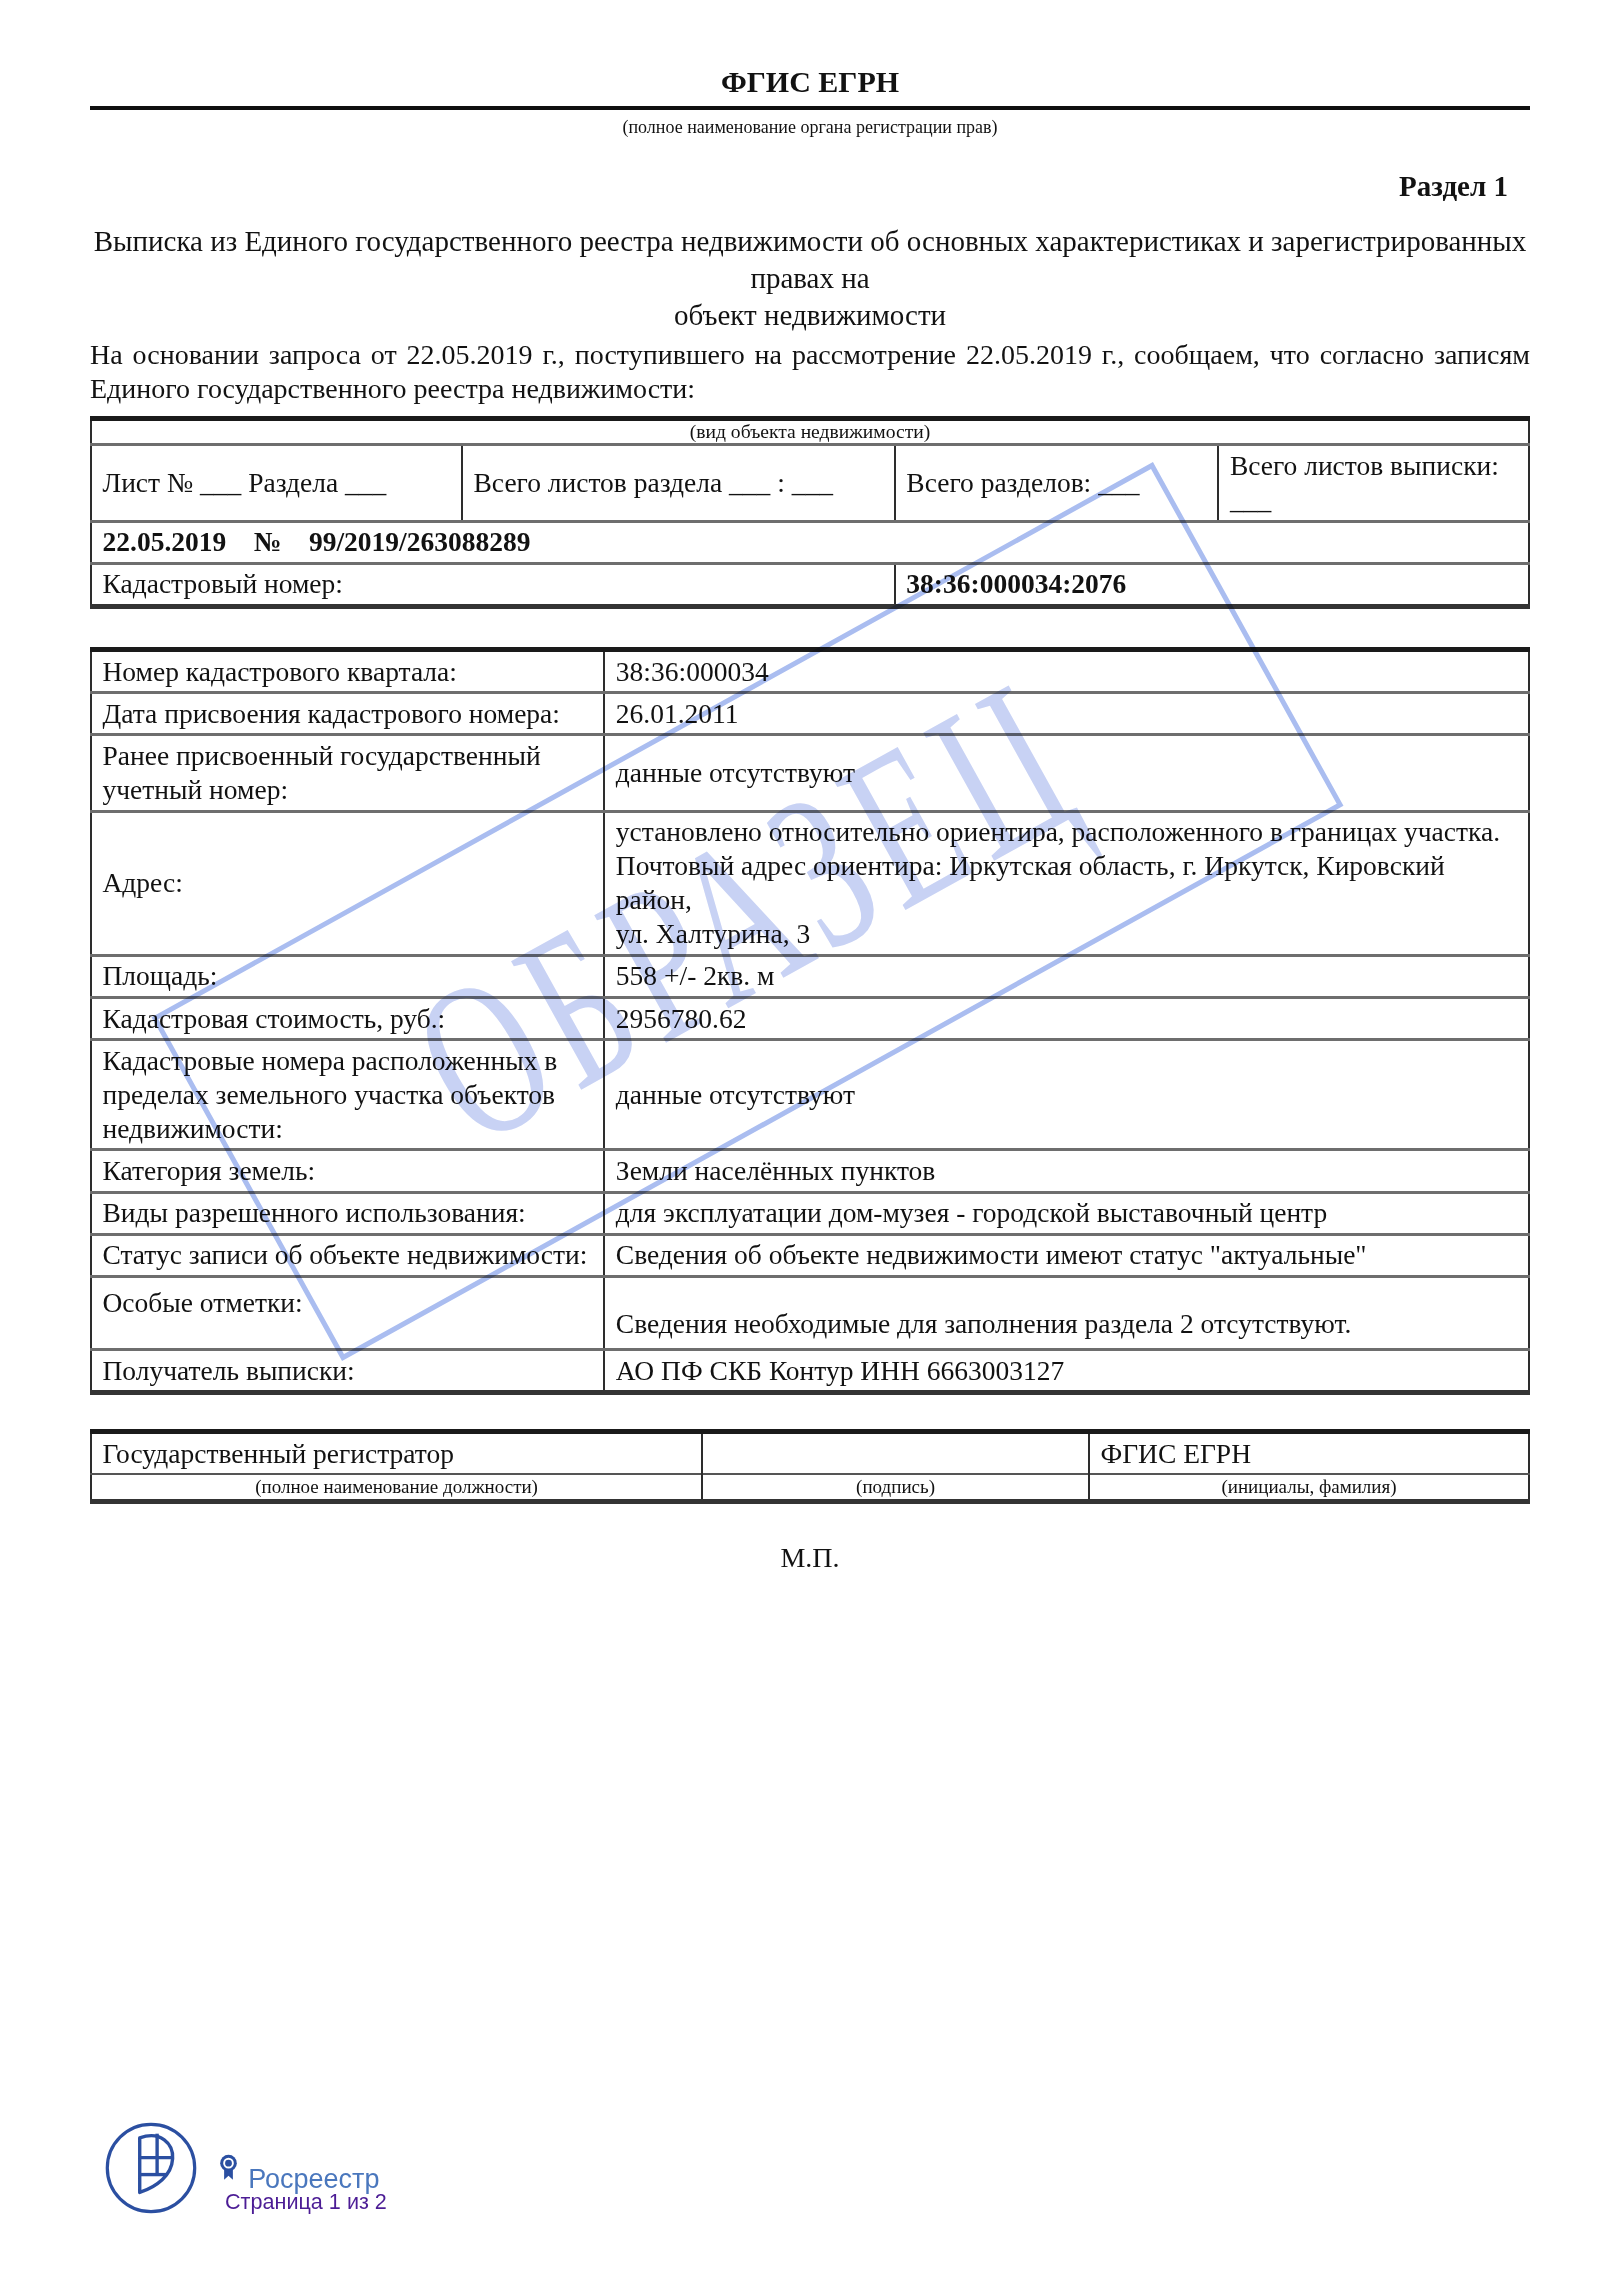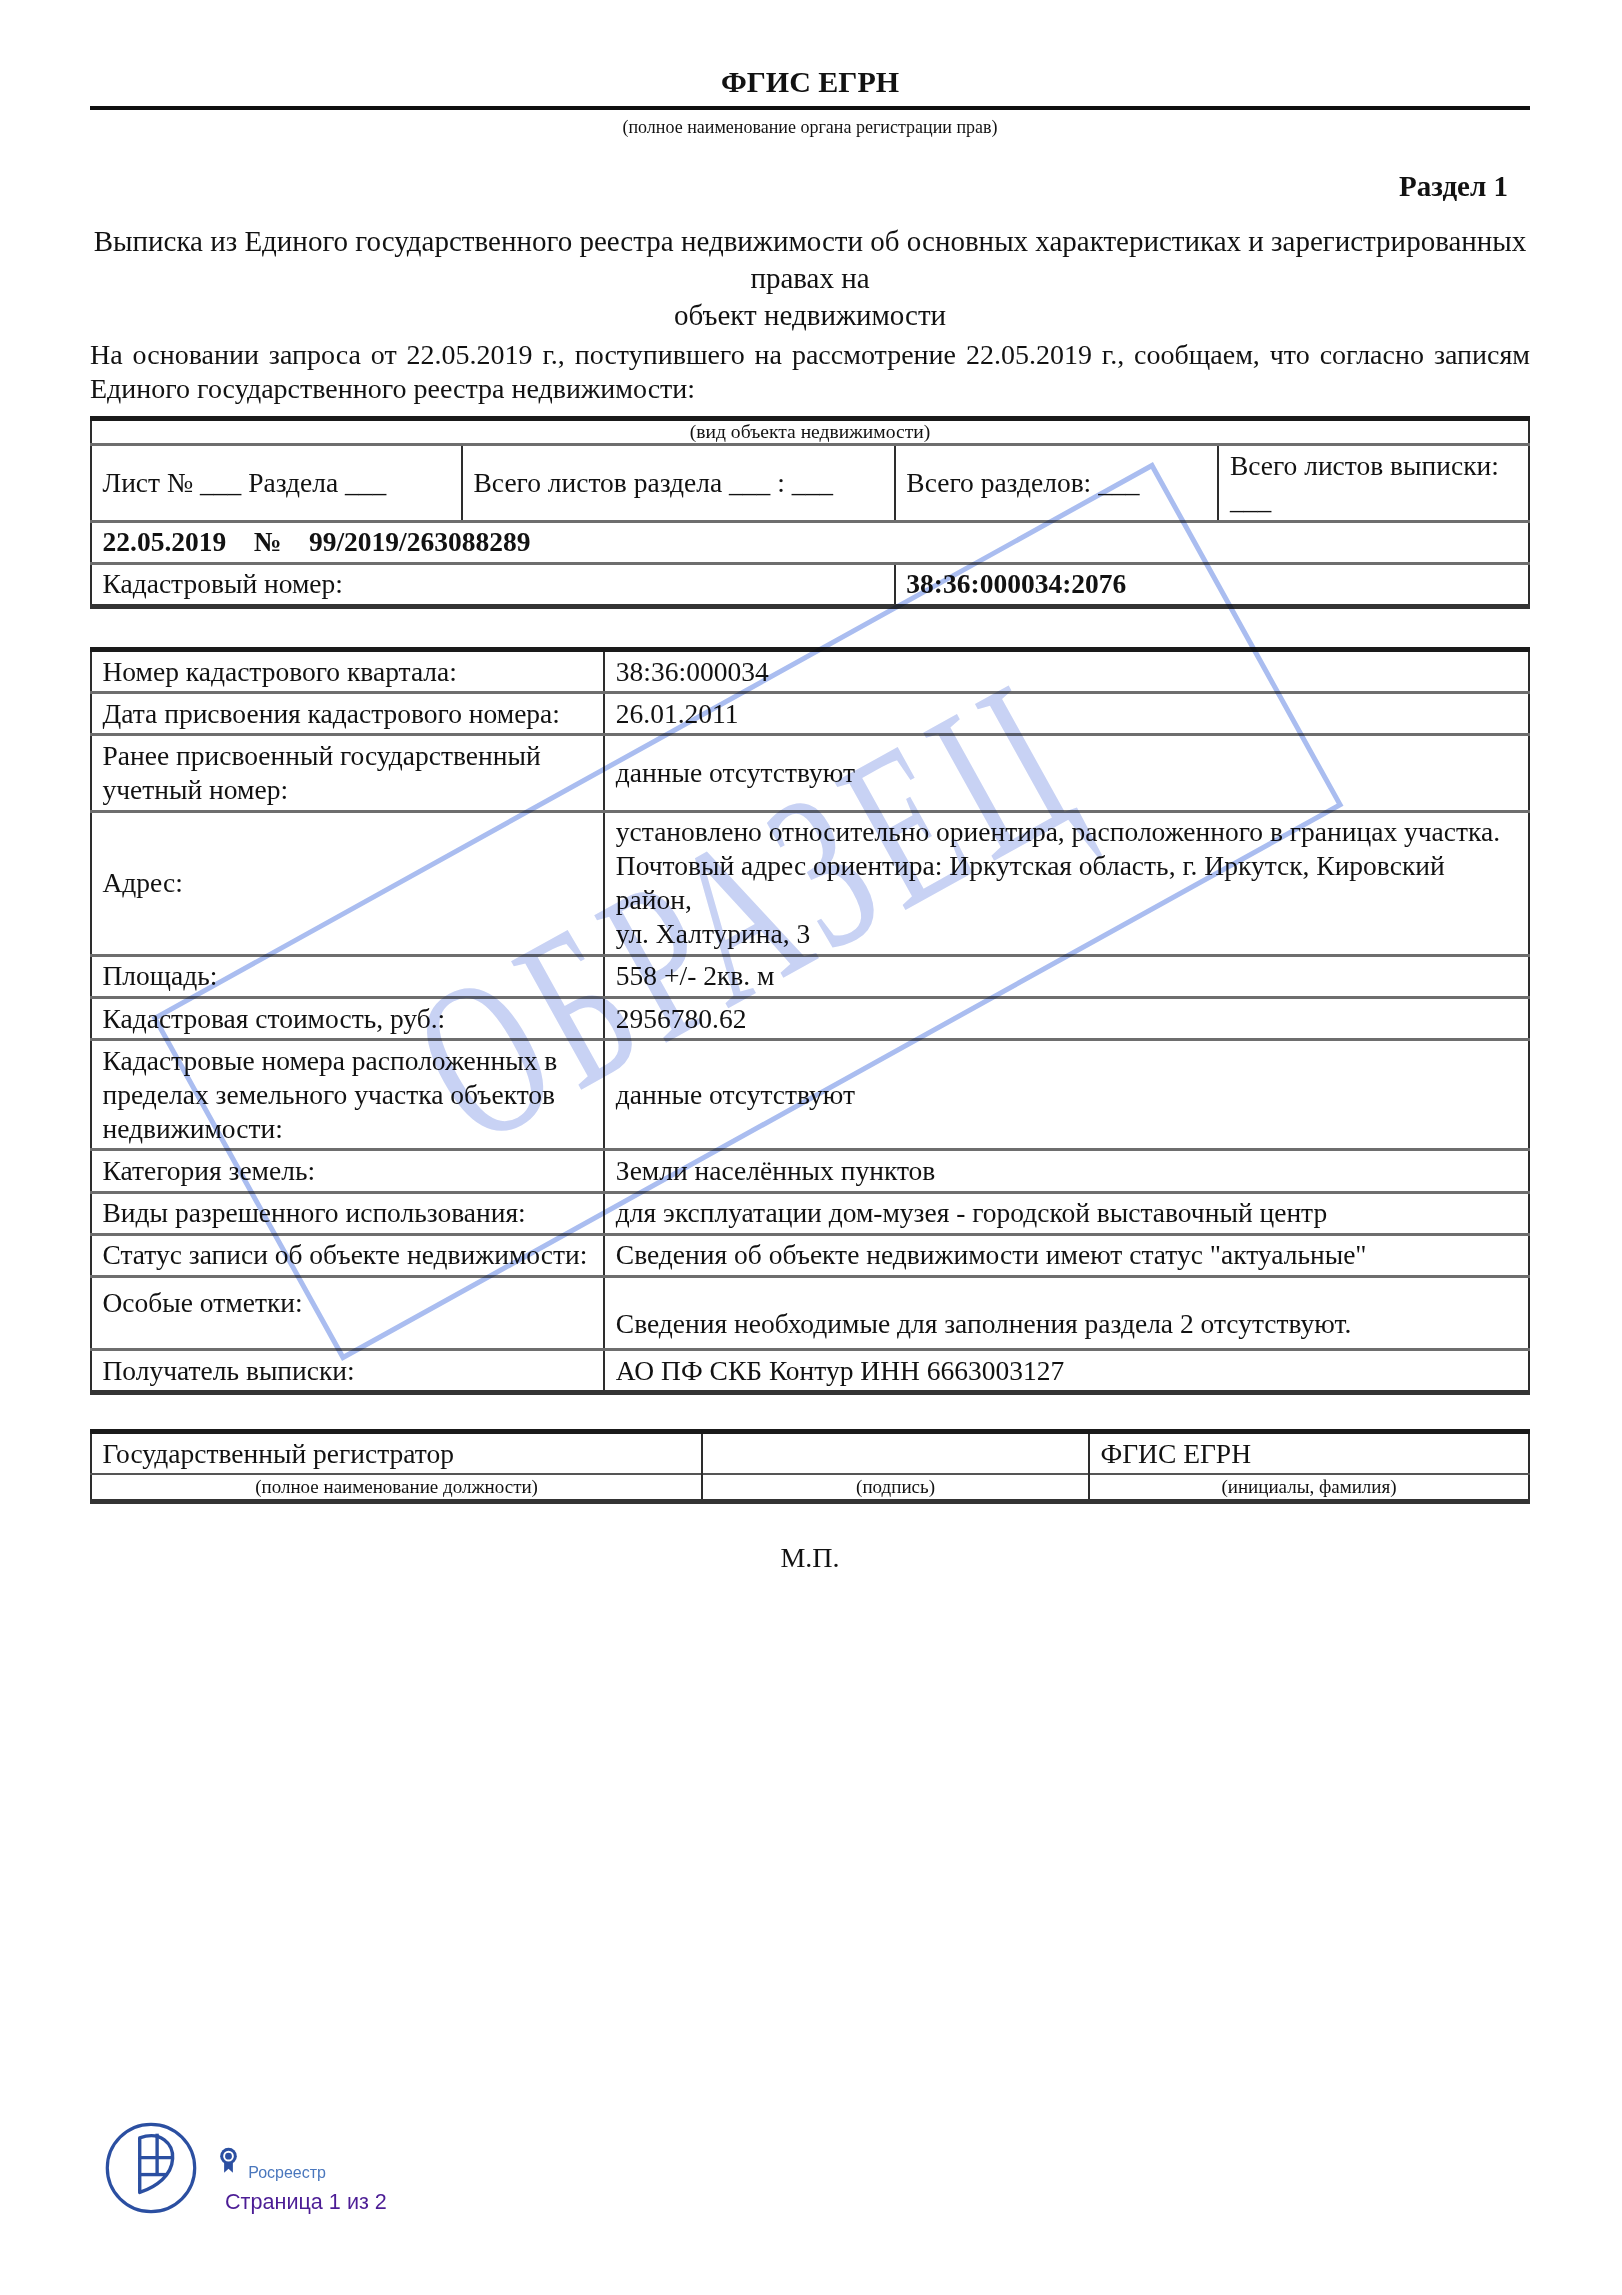--- a/index.html
+++ b/index.html
@@ -77,21 +77,21 @@
     transform:scaleY(1.52);
     white-space:nowrap;
   }
 
   
   .footer { position:absolute; left:103px; top:2120px; width:458px; height:151px; z-index:1;
             font-family:"Liberation Sans", sans-serif; }
   .footer .logo { position:absolute; left:0; top:1.3px; width:96px; height:94px; }
   .brand-row { position:absolute; left:115px; top:19.6px; display:flex; align-items:center; }
   .brand-row svg { width:21px; height:29px; margin-right:9.2px; }
-  .brand-label { font-size:16px; color:#4a77bd;margin-top:24px; }
+  .brand-label { font-size:27px; color:#4a77bd;margin-top:24px; }
   .page-indicator { position:absolute; left:122px; top:69px; font-size:21.6px; color:#4c1d95; }
 </style>
 </head>
 <body>
 
 <div class="page">
 
   <div class="content">
 
     <div class="doc-title">ФГИС ЕГРН</div>

